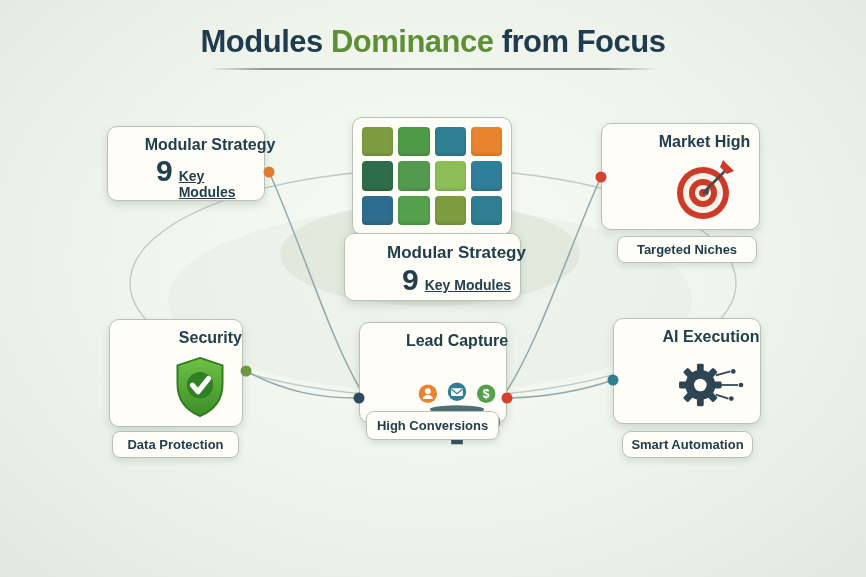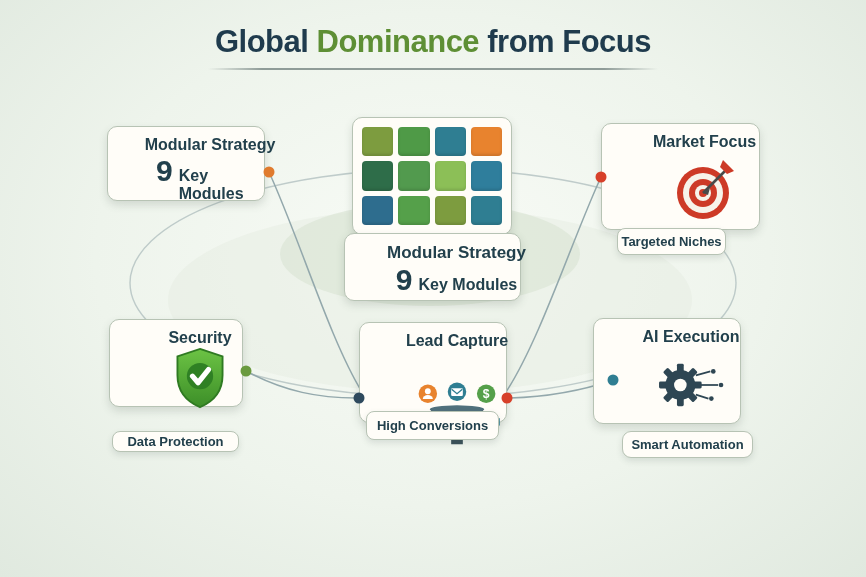--- a/index.html
+++ b/index.html
@@ -23,39 +23,39 @@
   
   .card {
     position:absolute; z-index:2; box-sizing:border-box;
     background:#fffdf8; border:1.5px solid #b7c3b4; border-radius:10px;
     box-shadow:0 4px 9px rgba(70,90,80,.18);
     display:flex; flex-direction:column; align-items:center;padding-left:48px;
   }
   .card-title { font-weight:bold; font-size:16px; color:#22404c; margin-top:9px; white-space:nowrap; }
   .num-row { display:flex; align-items:baseline; gap:6px; margin-top:2px; }
   .big-num { font-size:30px; font-weight:bold; color:#22404c; line-height:1; }
-  .num-label { font-size:16px; font-weight:bold; color:#22404c; }
+  .num-label { font-size:14px; font-weight:bold; color:#22404c;text-decoration:underline; }
   .badge {
     position:absolute; z-index:2; box-sizing:border-box;
     background:#fffdf8; border:1.5px solid #b7c3b4; border-radius:8px;
     box-shadow:0 3px 6px rgba(70,90,80,.15);
     display:flex; align-items:center; justify-content:center;
     font-weight:bold; font-size:13px; color:#22404c; white-space:nowrap;
   }
   
   #card-modular-left   { left:107px; top:126px; width:158px; height:75px; }
   #card-grid           { left:352px; top:117px; width:160px; height:118px; padding:9px; }
   #card-modular-center { left:344px; top:233px; width:177px; height:68px; }
   #card-market-focus   { left:601px; top:123px; width:159px; height:107px; }
-  #badge-market        { left:617px; top:228px; width:109px; height:27px; }
-  #card-security       { left:109px; top:319px; width:134px; height:88px; }
-  #badge-security      { left:112px; top:431px; width:127px; height:21px; }
+  #badge-market        { left:617px; top:236px; width:140px; height:27px; }
+  #card-security       { left:109px; top:319px; width:134px; height:108px;align-items:flex-end; }
+  #badge-security      { left:112px; top:431px; width:127px; height:27px; }
   #card-lead-capture   { left:359px; top:322px; width:148px; height:101px;gap:32px; }
   #badge-lead          { left:366px; top:411px; width:133px; height:29px; }
-  #card-ai-execution   { left:593px; top:318px; width:148px; height:106px; }
+  #card-ai-execution   { left:613px; top:318px; width:148px; height:106px; }
   #badge-ai            { left:622px; top:431px; width:131px; height:27px;border-radius:9px; }
   
   .module-grid {
     width:100%; height:100%; display:grid;
     grid-template-columns:repeat(4,1fr); grid-template-rows:repeat(3,1fr); gap:5px;
   }
   .module-grid .cell { border-radius:4px; box-shadow:inset 0 -2px 3px rgba(0,0,0,.12); }
   .icon-box { flex:1; display:flex; align-items:center; justify-content:center; width:100%; }
 </style>
 </head>
@@ -67,21 +67,21 @@
     <ellipse cx="430" cy="300" rx="262" ry="92" fill="#e4ecdf" opacity="0.45"></ellipse>
     <ellipse cx="430" cy="254" rx="150" ry="52" fill="#dbe5d6" opacity="0.7"></ellipse>
     <ellipse cx="433" cy="283" rx="303" ry="114" fill="none" stroke="#a3b4b6" stroke-width="1.4" opacity="0.65"></ellipse>
     <path d="M269,172 C300,240 330,340 362,392" fill="none" stroke="#93a8ac" stroke-width="1.5"></path>
     <path d="M601,177 C572,240 540,340 506,392" fill="none" stroke="#93a8ac" stroke-width="1.5"></path>
     <path d="M246,371 C285,392 320,398 356,398" fill="none" stroke="#93a8ac" stroke-width="1.5"></path>
     <path d="M613,380 C578,392 545,397 510,398" fill="none" stroke="#93a8ac" stroke-width="1.5"></path>
   </svg>
 
   <div class="title-wrap">
-    <h1><span class="t-dark">Global</span>
+    <h1><span class="t-dark">Modules</span>
 <span class="t-green">Dominance</span>
 <span class="t-dark">from Focus</span></h1>
     <div class="title-underline"></div>
   </div>
 
   <div class="card" id="card-modular-left">
     <div class="card-title">Modular Strategy</div>
     <div class="num-row">
       <span class="big-num">9</span>
       <span class="num-label">Key Modules</span>
@@ -107,21 +107,21 @@
 
   <div class="card" id="card-modular-center">
     <div class="card-title" style="font-size:17px">Modular Strategy</div>
     <div class="num-row">
       <span class="big-num">9</span>
       <span class="num-label">Key Modules</span>
     </div>
   </div>
 
   <div class="card" id="card-market-focus">
-    <div class="card-title">Market Focus</div>
+    <div class="card-title">Market High</div>
     <div class="icon-box">
       <svg width="66" height="66" viewBox="0 0 66 66">
         <circle cx="31" cy="36" r="26" fill="#cd3a27"></circle>
         <circle cx="31" cy="36" r="20" fill="#f7f3ea"></circle>
         <circle cx="31" cy="36" r="14" fill="#cd3a27"></circle>
         <circle cx="31" cy="36" r="8" fill="#f7f3ea"></circle>
         <circle cx="31" cy="36" r="4" fill="#cd3a27"></circle>
         <line x1="31" y1="36" x2="57" y2="10" stroke="#4a4a4a" stroke-width="2.6"></line>
         <polygon points="51,3 62,14 55,17 48,10" fill="#cd3a27"></polygon>
         <polygon points="31,36 38,31 36,38" fill="#4a4a4a"></polygon>

